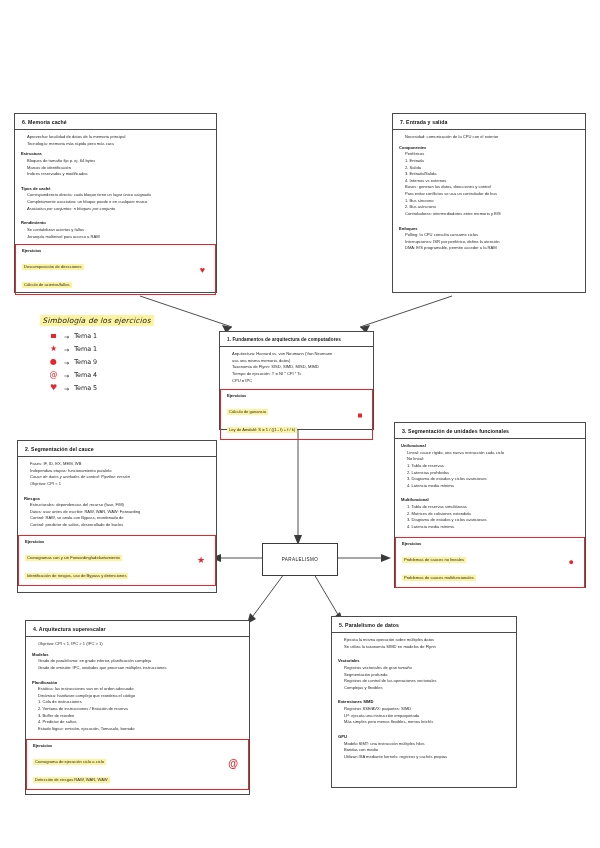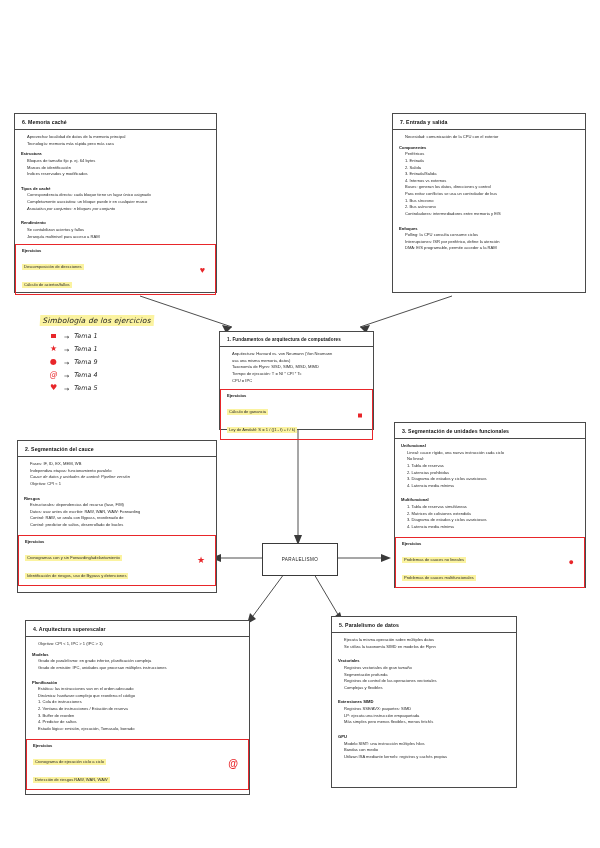--- a/index.html
+++ b/index.html
@@ -98,21 +98,20 @@
     padding:1px 3px;
     font-style:italic;
     letter-spacing:0.2px;
     transform:skewX(-4deg);
   }
   .lg-row{
     display:flex;align-items:center;gap:5px;
     margin-top:5px;padding-left:8px;
     font-size:6.4px;
     color:#1d1d1d;
-    font-style:italic;
   }
   .lg-sym{
     width:11px;text-align:center;
     color:#e8262a;
     font-size:8px;line-height:1;
     display:inline-block;
   }
   .lg-arrow{font-size:6.2px;color:#1d1d1d;}
 
   .sym-square{display:inline-block;width:4.5px;height:4.5px;background:#e8262a;}

